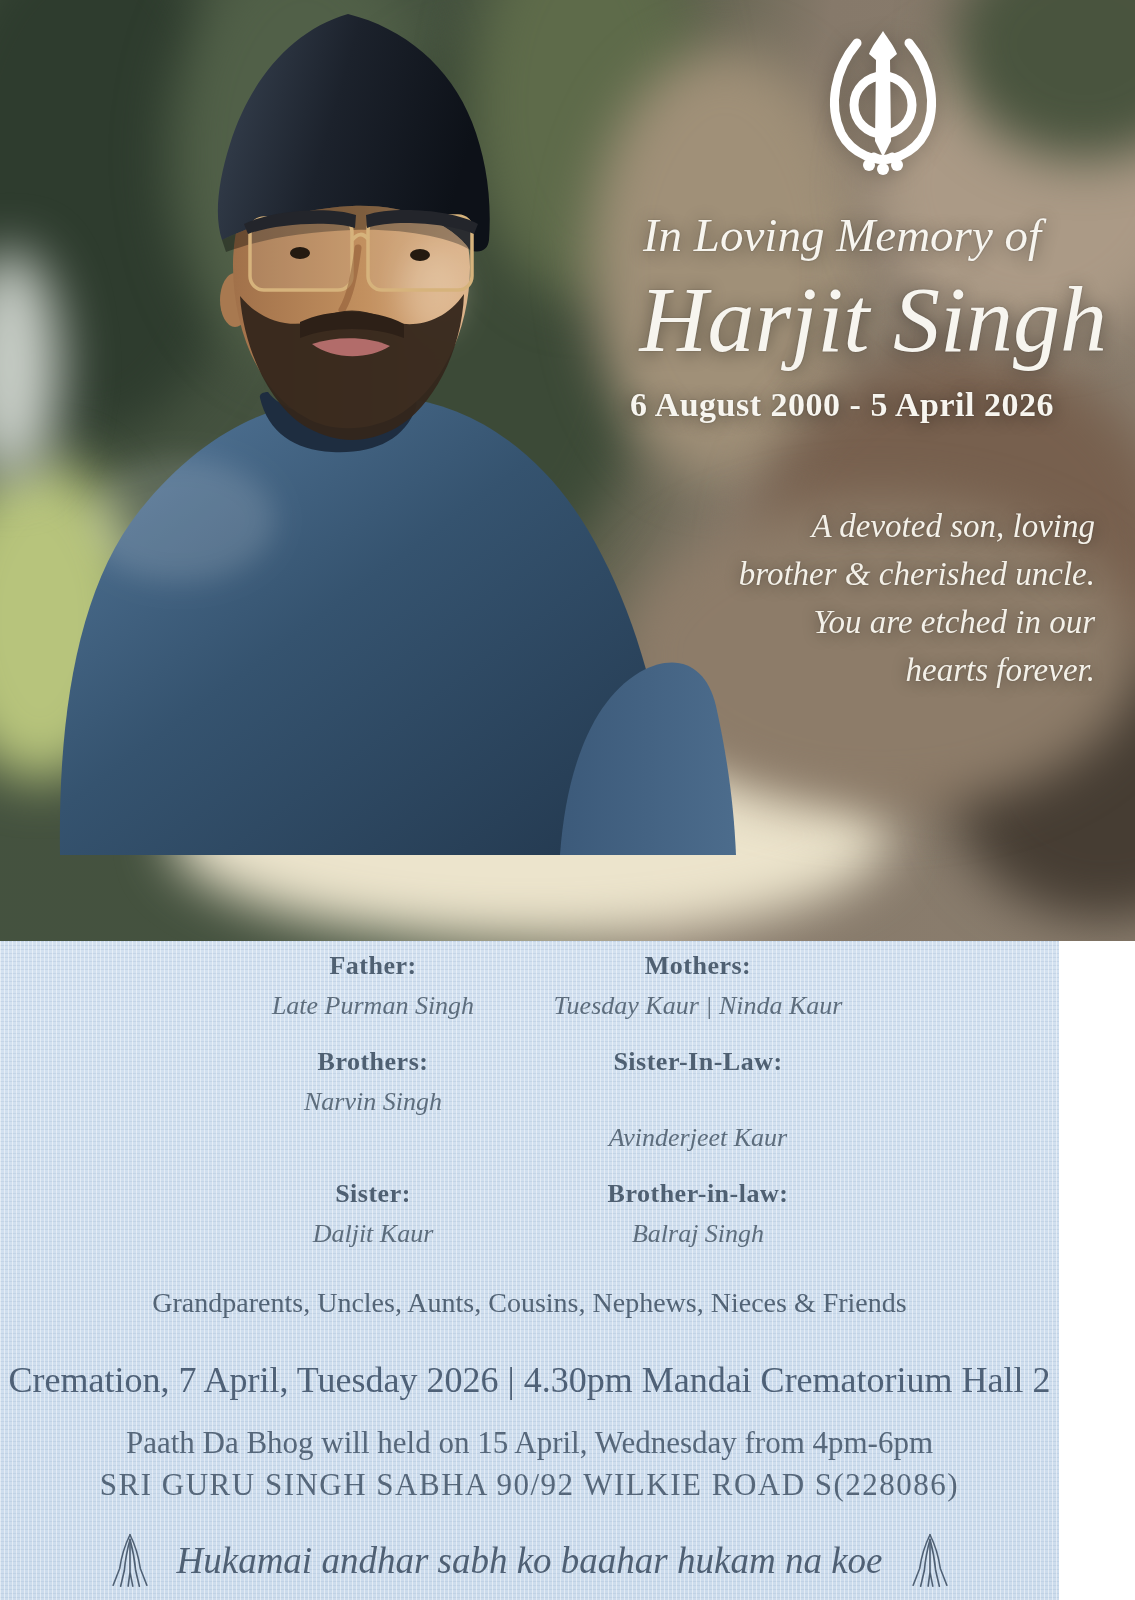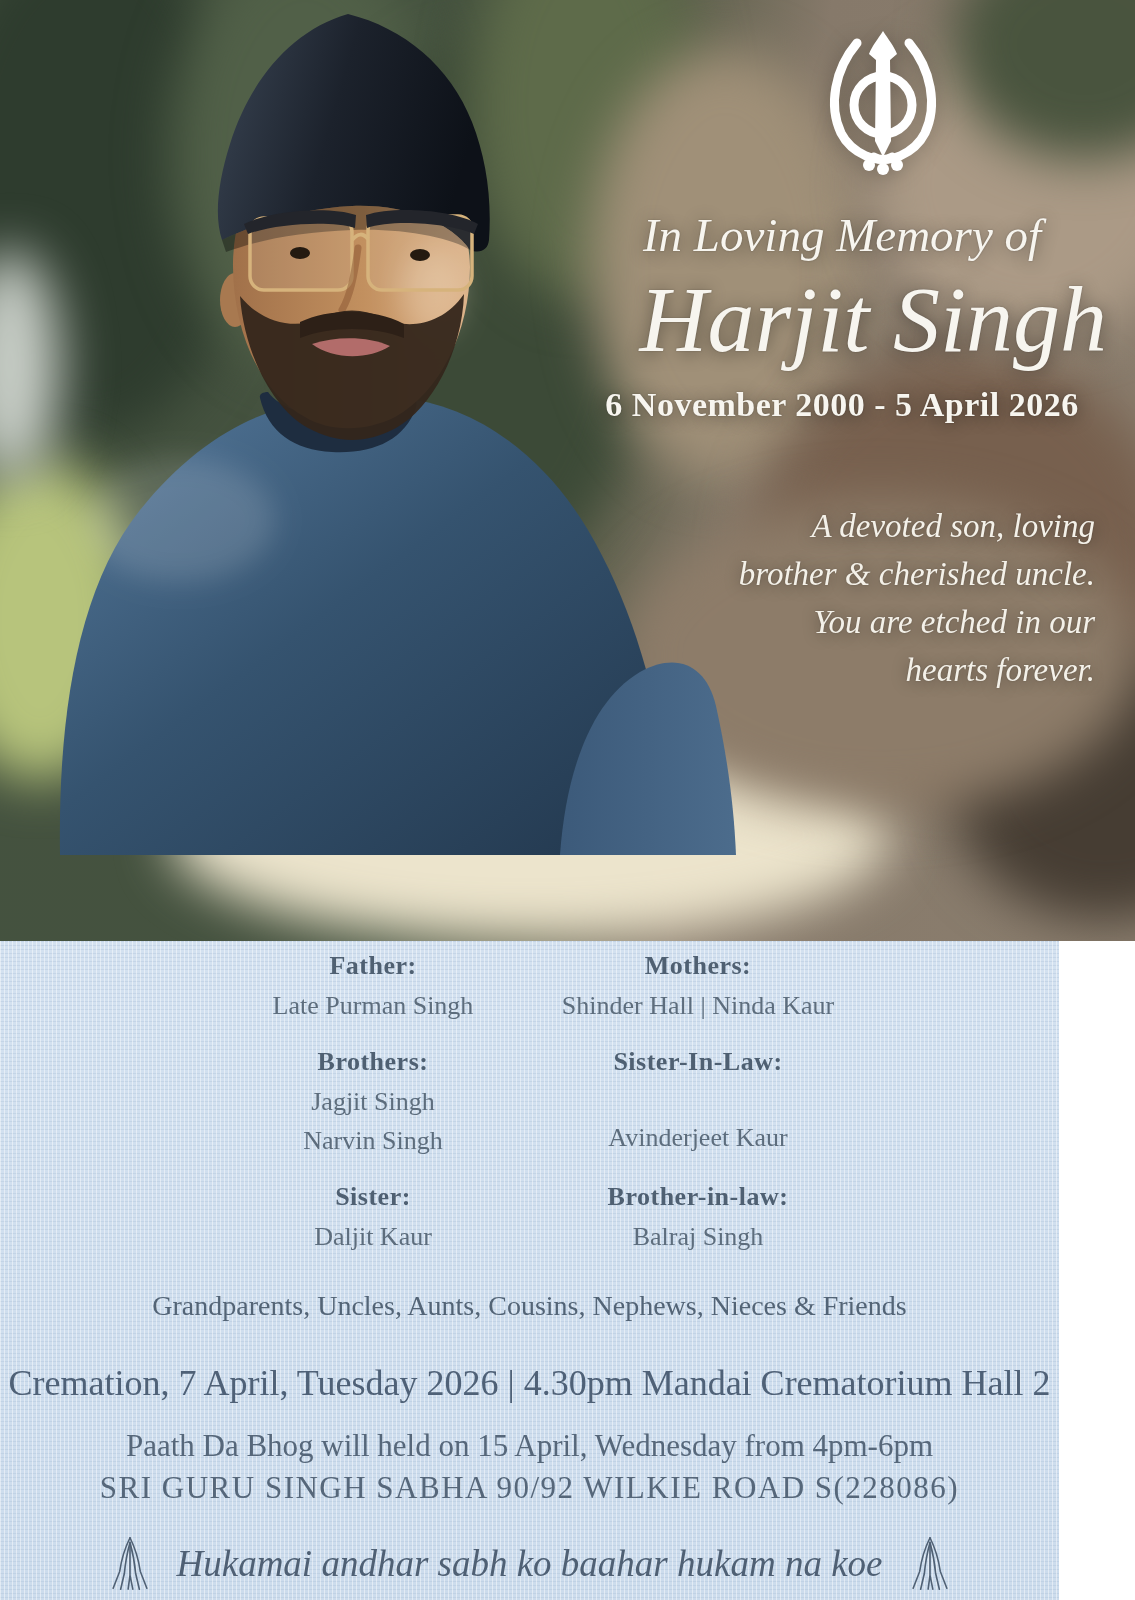--- a/index.html
+++ b/index.html
@@ -40,21 +40,21 @@
   
   .details{position:relative;width:1059px;height:745px;box-sizing:border-box;padding-top:10px;
     background:
       repeating-linear-gradient(90deg,rgba(255,255,255,.45) 0 1px,rgba(255,255,255,0) 1px 4px),
       repeating-linear-gradient(0deg,rgba(164,186,210,.30) 0 1px,rgba(164,186,210,0) 1px 4px),
       linear-gradient(#d3e1f0,#cbdbec);
     color:#56677a;text-align:center;}
   .fam-grid{width:640px;margin:0 auto 0 auto;position:relative;left:6px;
     display:grid;grid-template-columns:1fr 1fr;column-gap:10px;row-gap:26px;}
   .fam-label{font-weight:bold;font-size:26px;color:#4f6072;letter-spacing:.5px;}
-  .fam-name{font-size:26px;margin-top:10px;color:#5d6d7d;}
+  .fam-name{font-style:italic;font-size:26px;margin-top:10px;color:#5d6d7d;}
   .fam-name + .fam-name{margin-top:9px;}
   .fam-name.offset{margin-top:46px;}
   .extended{font-size:28px;margin-top:38px;color:#536476;}
   .cremation{font-size:36px;margin-top:40px;color:#4f6177;}
   .buses{font-size:33px;margin-top:22px;line-height:1.4;color:#4f6177;}
   .paath{font-size:31px;margin-top:24px;color:#53647
 6;}
   .venue{font-size:31px;margin-top:6px;letter-spacing:1.5px;color:#53
 6476;text-align:center;}
   .quote{margin-top:28px;font-style:italic;font-size:37px;color:#4f6074;
@@ -153,45 +153,44 @@
       </g>
       <circle cx="89" cy="136" r="6" fill="#ffffff"></circle>
       <circle cx="61" cy="136" r="6" fill="#ffffff"></circle>
       <path d="M75,2 C70,10 64,17 61,25 L68,31 L67,112 L75,128 L83,112 L82,31 L89,25 C86,17 80,10 75,2 Z" fill="#ffffff"></path>
       <circle cx="75" cy="140" r="6" fill="#ffffff"></circle>
     </svg>
 
     <div class="overlay-right">
       <div class="eyebrow">In Loving Memory of</div>
       <div class="deceased">Harjit Singh</div>
-      <div class="dates">6 November 2000 - 5 April 2026</div>
+      <div class="dates">6 August 2000 - 5 April 2026</div>
     </div>
     <div class="tribute">
       <div>A devoted son, loving</div>
       <div>brother &amp; cherished uncle.</div>
       <div>You are etched in our</div>
       <div>hearts forever.</div>
     </div>
   </section>
 
   <section class="details">
 
     <div class="fam-grid">
       <div>
         <div class="fam-label">Father:</div>
         <div class="fam-name">Late Purman Singh</div>
       </div>
       <div>
         <div class="fam-label">Mothers:</div>
-        <div class="fam-name">Shinder Hall | Ninda Kaur</div>
+        <div class="fam-name">Tuesday Kaur | Ninda Kaur</div>
       </div>
 
       <div>
         <div class="fam-label">Brothers:</div>
-        <div class="fam-name">Jagjit Singh</div>
         <div class="fam-name">Narvin Singh</div>
       </div>
       <div>
         <div class="fam-label">Sister-In-Law:</div>
         <div class="fam-name offset">Avinderjeet Kaur</div>
       </div>
 
       <div>
         <div class="fam-label">Sister:</div>
         <div class="fam-name">Daljit Kaur</div>

